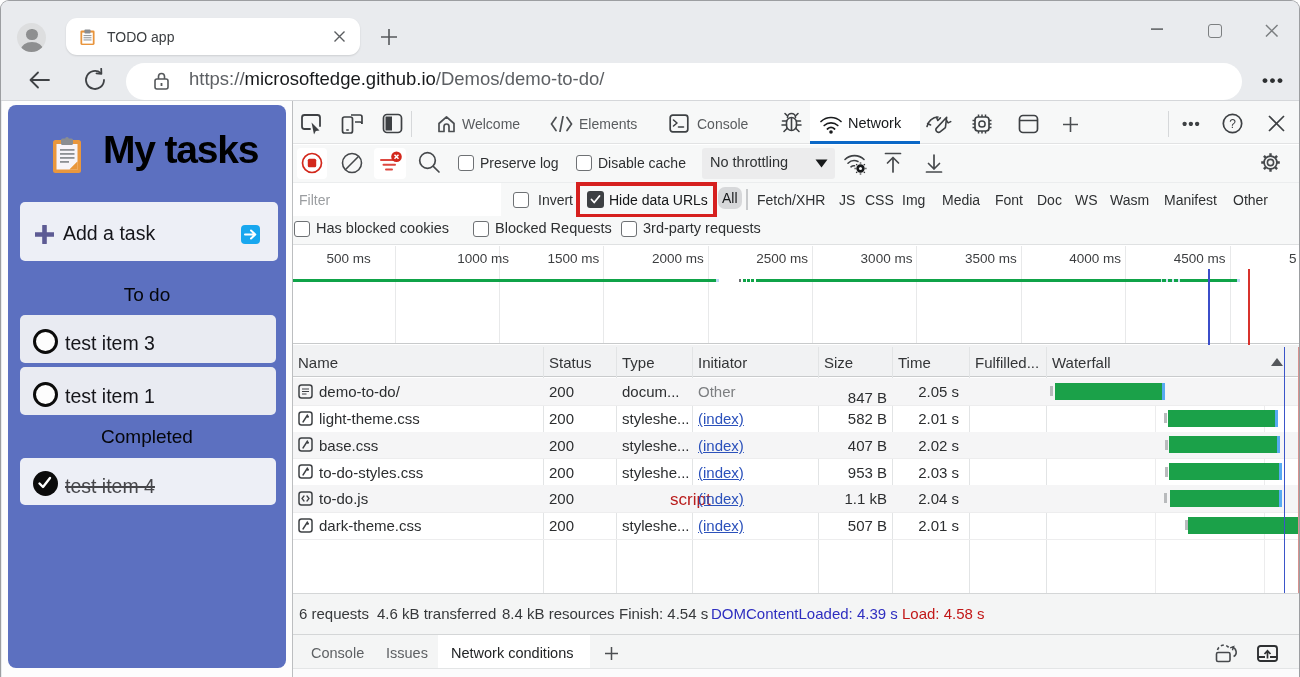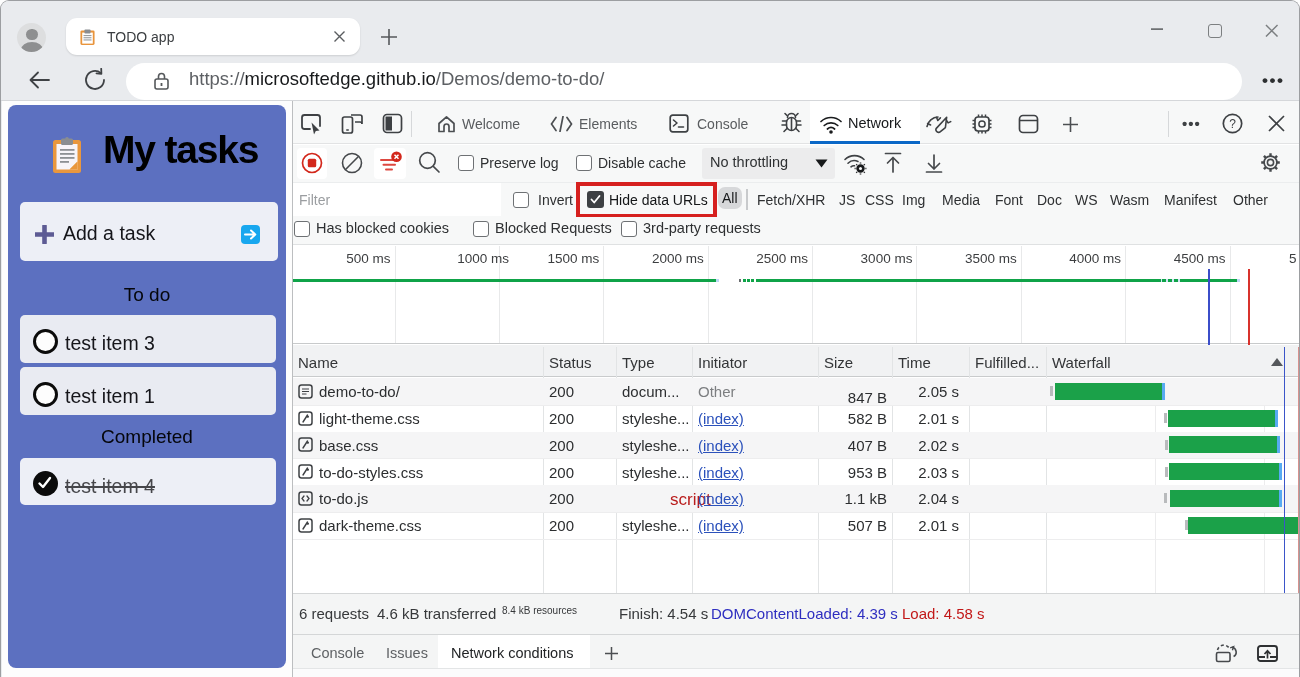--- a/index.html
+++ b/index.html
@@ -310,21 +310,21 @@
   <div class="abs ctext" style="left:315px;top:219px;font-size:14.5px;color:#2e3032;">Has blocked cookies</div>
   <div class="abs" style="left:472px;top:220px;width:16px;height:16px;border:1.6px solid #6e7174;border-radius:3px;background:#fff;"></div>
   <div class="abs ctext" style="left:494px;top:219px;font-size:14.5px;color:#2e3032;">Blocked Requests</div>
   <div class="abs" style="left:620px;top:220px;width:16px;height:16px;border:1.6px solid #6e7174;border-radius:3px;background:#fff;"></div>
   <div class="abs ctext" style="left:642px;top:219px;font-size:14.5px;color:#2e3032;">3rd-party requests</div>
 
   <div class="abs" id="timeline" style="left:292px;top:245px;width:1008px;height:98px;background:#fff;border-bottom:1.5px solid #c8cacb;"></div>
 
   <div id="tl">
       <div class="abs" style="left:393.6px;top:245px;width:1px;height:97px;background:#e8e9ea;"></div>
-      <div class="abs ctext" style="left:325.6px;top:250px;width:64px;text-align:right;font-size:13.5px;color:#3c3e40;">500 ms</div>
+      <div class="abs ctext" style="left:325.6px;top:250px;width:64px;font-size:13.5px;color:#3c3e40;">500 ms</div>
       <div class="abs" style="left:498.0px;top:245px;width:1px;height:97px;background:#e8e9ea;"></div>
       <div class="abs ctext" style="left:444px;top:250px;width:64px;text-align:right;font-size:13.5px;color:#3c3e40;">1000 ms</div>
       <div class="abs" style="left:602.3px;top:245px;width:1px;height:97px;background:#e8e9ea;"></div>
       <div class="abs ctext" style="left:534.3px;top:250px;width:64px;text-align:right;font-size:13.5px;color:#3c3e40;">1500 ms</div>
       <div class="abs" style="left:706.7px;top:245px;width:1px;height:97px;background:#e8e9ea;"></div>
       <div class="abs ctext" style="left:638.7px;top:250px;width:64px;text-align:right;font-size:13.5px;color:#3c3e40;">2000 ms</div>
       <div class="abs" style="left:811.0px;top:245px;width:1px;height:97px;background:#e8e9ea;"></div>
       <div class="abs ctext" style="left:743.0px;top:250px;width:64px;text-align:right;font-size:13.5px;color:#404040;">2500 ms</div>
       <div class="abs" style="left:915.4px;top:245px;width:1px;height:97px;background:#e8e9ea;"></div>
       <div class="abs ctext" style="left:847.4px;top:250px;width:64px;text-align:right;font-size:13.5px;color:#3c3e40;">3000 ms</div>
@@ -465,21 +465,21 @@
       <div class="abs ctext" style="left:872px;top:516.1px;width:86px;text-align:right;font-size:15px;color:#2c2e30;">2.01 s</div>
       <div class="abs" style="left:1184px;top:519.1px;width:3px;height:10px;background:#b9bbbd;"></div>
       <div class="abs" style="left:1187px;top:515.6px;width:111px;height:17px;background:#1ba149;"></div>
       <div class="abs" style="left:1282.5px;top:346px;width:1.5px;height:246px;background:#3b55c9;"></div>
       <div class="abs" style="left:1296.5px;top:346px;width:1.5px;height:246px;background:#d8928f;"></div>
     </div>
 
   <div class="abs" style="left:292px;top:592px;width:1008px;height:41px;background:#f4f5f5;border-top:1px solid #d4d6d7;"></div>
   <div class="abs ctext" style="left:298px;top:604px;font-size:15px;color:#36383a;">6 requests</div>
     <div class="abs ctext" style="left:376px;top:604px;font-size:15px;color:#36383a;">4.6 kB transferred</div>
-    <div class="abs ctext" style="left:501px;top:604px;font-size:10px;color:#36383a;">8.4 kB resources</div>
+    <div class="abs ctext" style="left:501px;top:604px;font-size:15px;color:#36383a;">8.4 kB resources</div>
     <div class="abs ctext" style="left:618px;top:604px;font-size:15px;color:#36383a;">Finish: 4.54 s</div>
     <div class="abs ctext" style="left:710px;top:604px;font-size:15px;color:#2e2ec0;">DOMContentLoaded: 4.39 s</div>
     <div class="abs ctext" style="left:901px;top:604px;font-size:15px;color:#c21717;">Load: 4.58 s</div>
 
   <div class="abs" style="left:292px;top:633px;width:1008px;height:44px;background:#f4f5f5;border-top:1px solid #d4d6d7;"></div>
   <div class="abs ctext" style="left:310px;top:644px;font-size:14.5px;color:#5e6164;">Console</div>
   <div class="abs ctext" style="left:385px;top:644px;font-size:14.5px;color:#5e6164;">Issues</div>
   <div class="abs" style="left:437px;top:634px;width:152px;height:34px;background:#fff;"></div>
   <div class="abs ctext" style="left:450px;top:644px;font-size:14.5px;color:#222426;">Network conditions</div>
   <svg class="abs" style="left:603px;top:645px;" width="15" height="15" viewBox="0 0 15 15">

